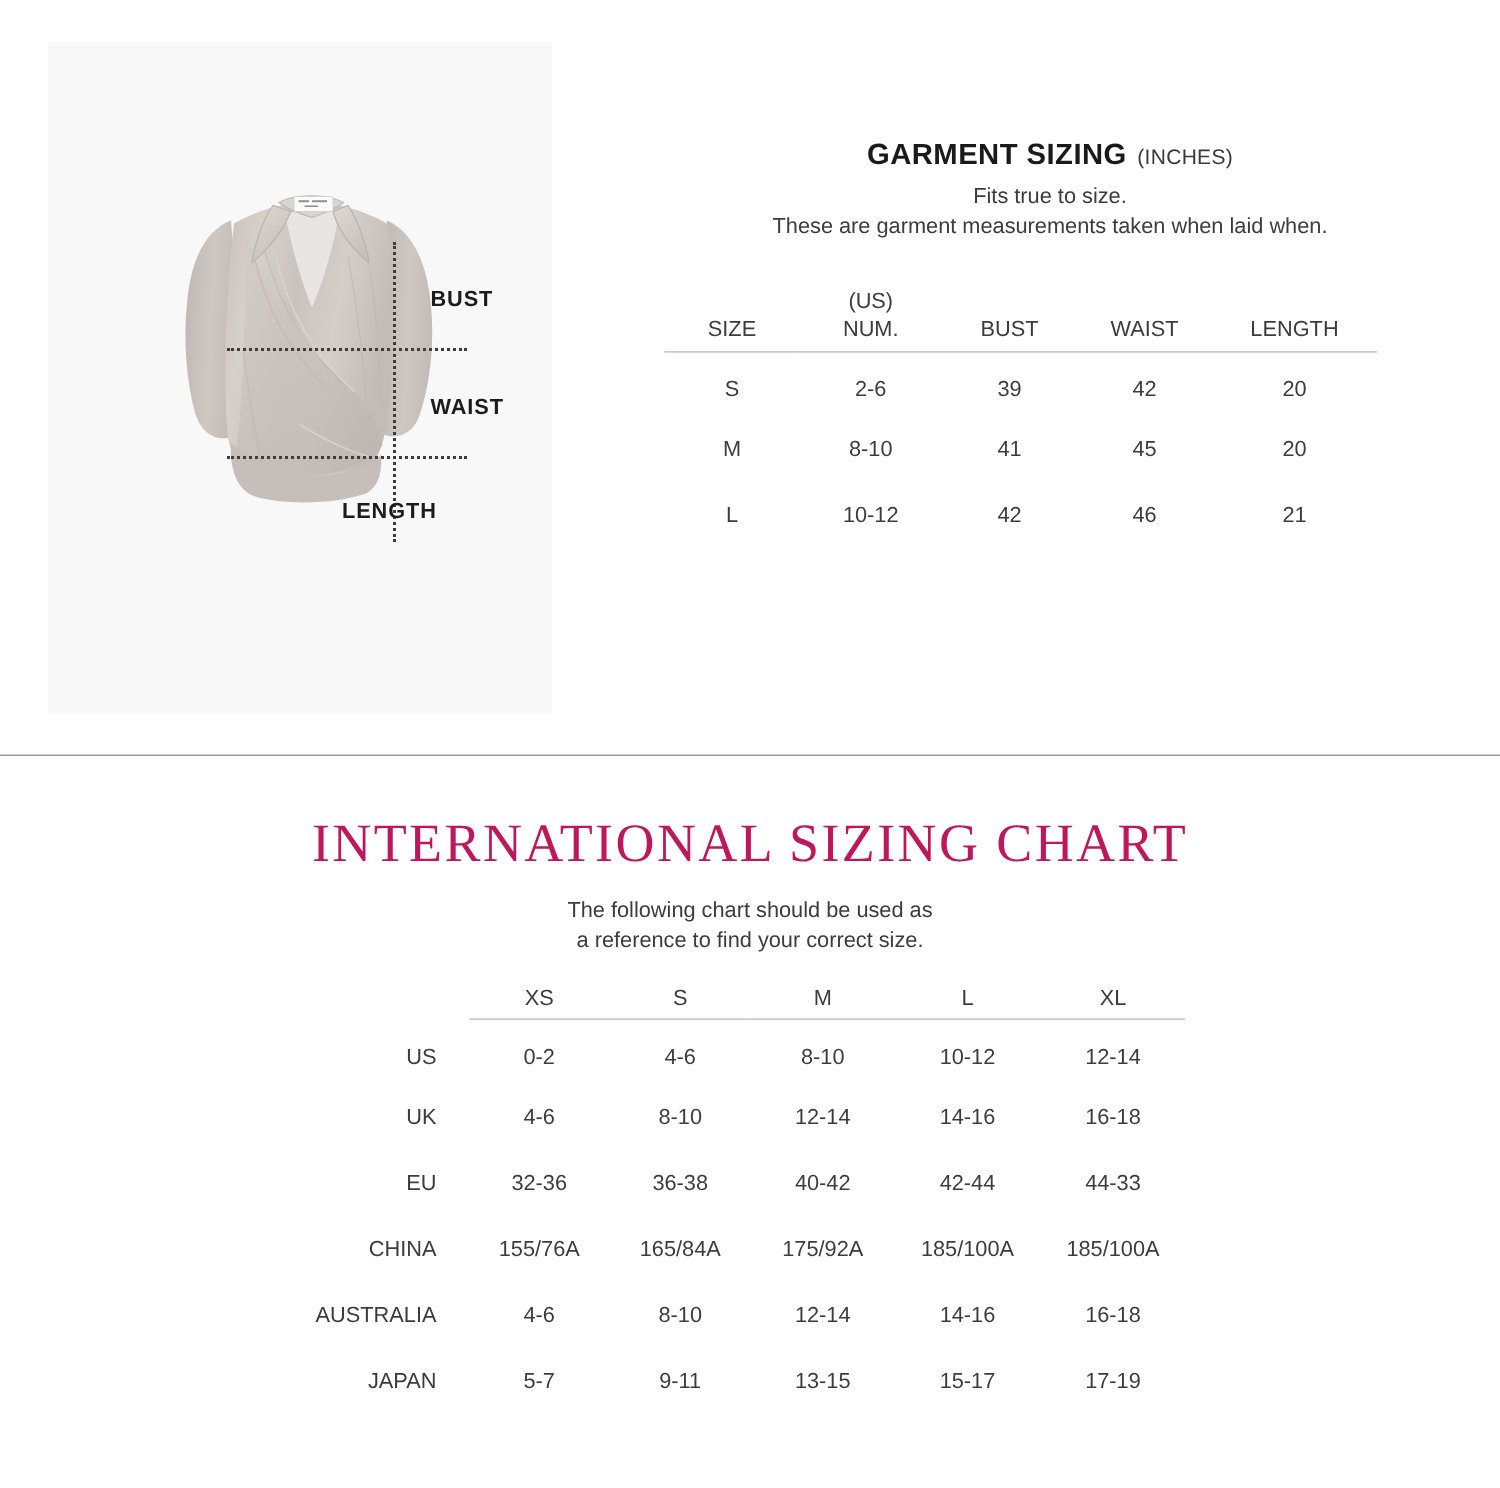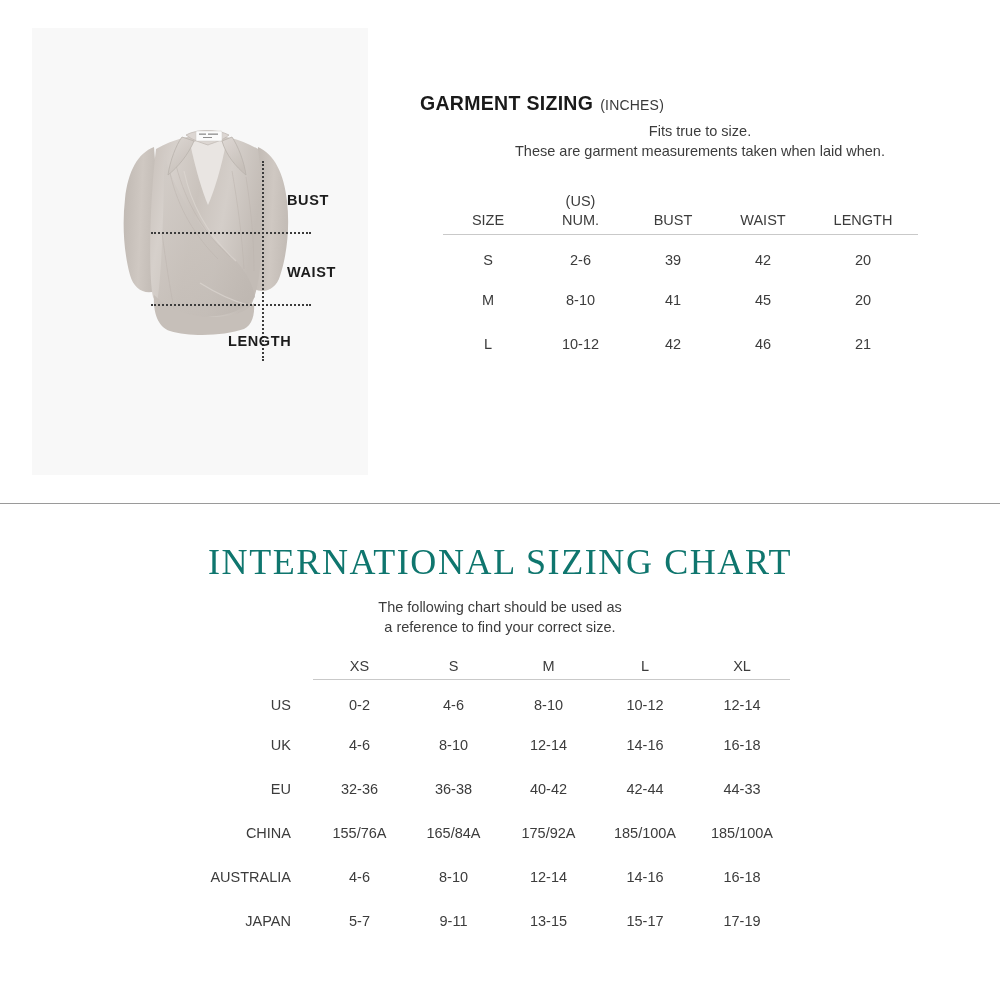--- a/index.html
+++ b/index.html
@@ -64,20 +64,21 @@
   #waist-label  { left: 287px; top: 264px; }
   #length-label { left: 228px; top: 333px; }
 
   
   #garment-sizing {
     position: absolute;
     left: 420px; top: 92px;
     width: 560px;
   }
   #garment-title-row {
+    text-align: center;
     white-space: nowrap;
     margin-bottom: 6px;
   }
   #garment-title {
     font-family: "Liberation Sans", sans-serif;
     font-weight: bold;
     font-size: 19.5px;
     letter-spacing: 0.3px;
     color: #1a1a1a;
   }
@@ -138,21 +139,21 @@
   }
   #intl-title {
     position: absolute;
     left: 0; top: 36px;
     width: 1000px;
     text-align: center;
     font-family: "Liberation Serif", serif;
     font-size: 36px;
     font-weight: normal;
     letter-spacing: 1.6px;
-    color: #0f766e;
+    color: #be185d;
     white-space: nowrap;
   }
   #intl-sub {
     position: absolute;
     left: 0; top: 92px;
     width: 1000px;
     text-align: center;
     font-size: 14.5px;
     line-height: 20px;
     color: #3c3c3c;

